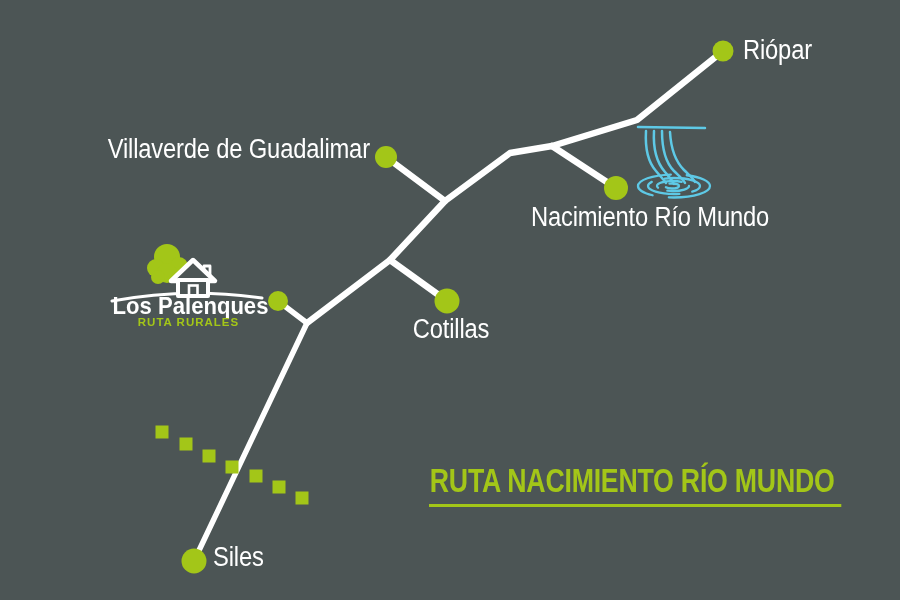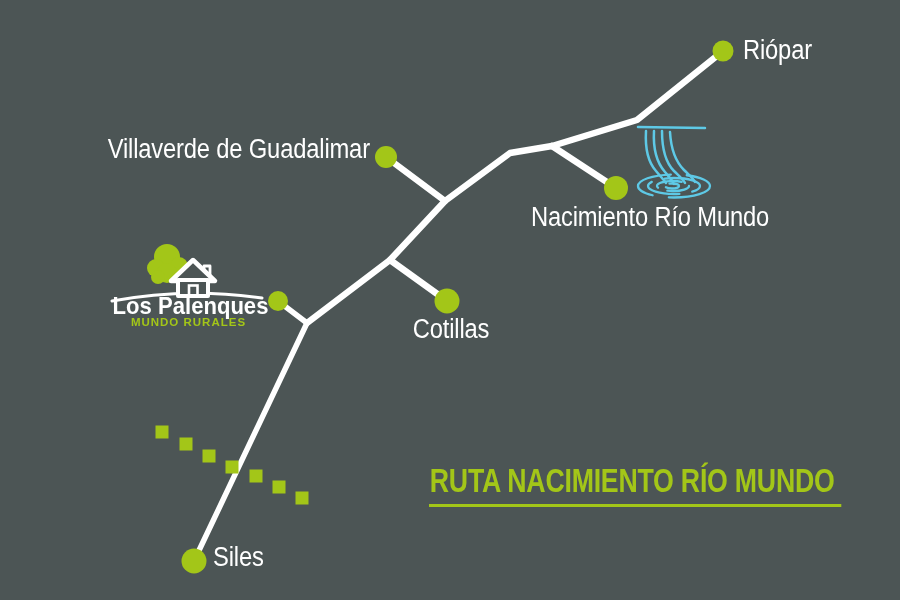--- a/index.html
+++ b/index.html
@@ -128,16 +128,16 @@
     </g>
   </svg>
 
   <div class="label" id="lbl-riopar">Riópar</div>
   <div class="label right" id="lbl-villaverde">Villaverde de Guadalimar</div>
   <div class="label center" id="lbl-nacimiento">Nacimiento Río Mundo</div>
   <div class="label center" id="lbl-cotillas">Cotillas</div>
   <div class="label" id="lbl-siles">Siles</div>
 
   <div class="logo-name">Los Palenques</div>
-  <div class="logo-subtitle">MUNDO RURALES</div>
+  <div class="logo-subtitle">RUTA RURALES</div>
 
   <div class="route-title">RUTA NACIMIENTO RÍO MUNDO</div>
 </div>
 
 </body></html>

